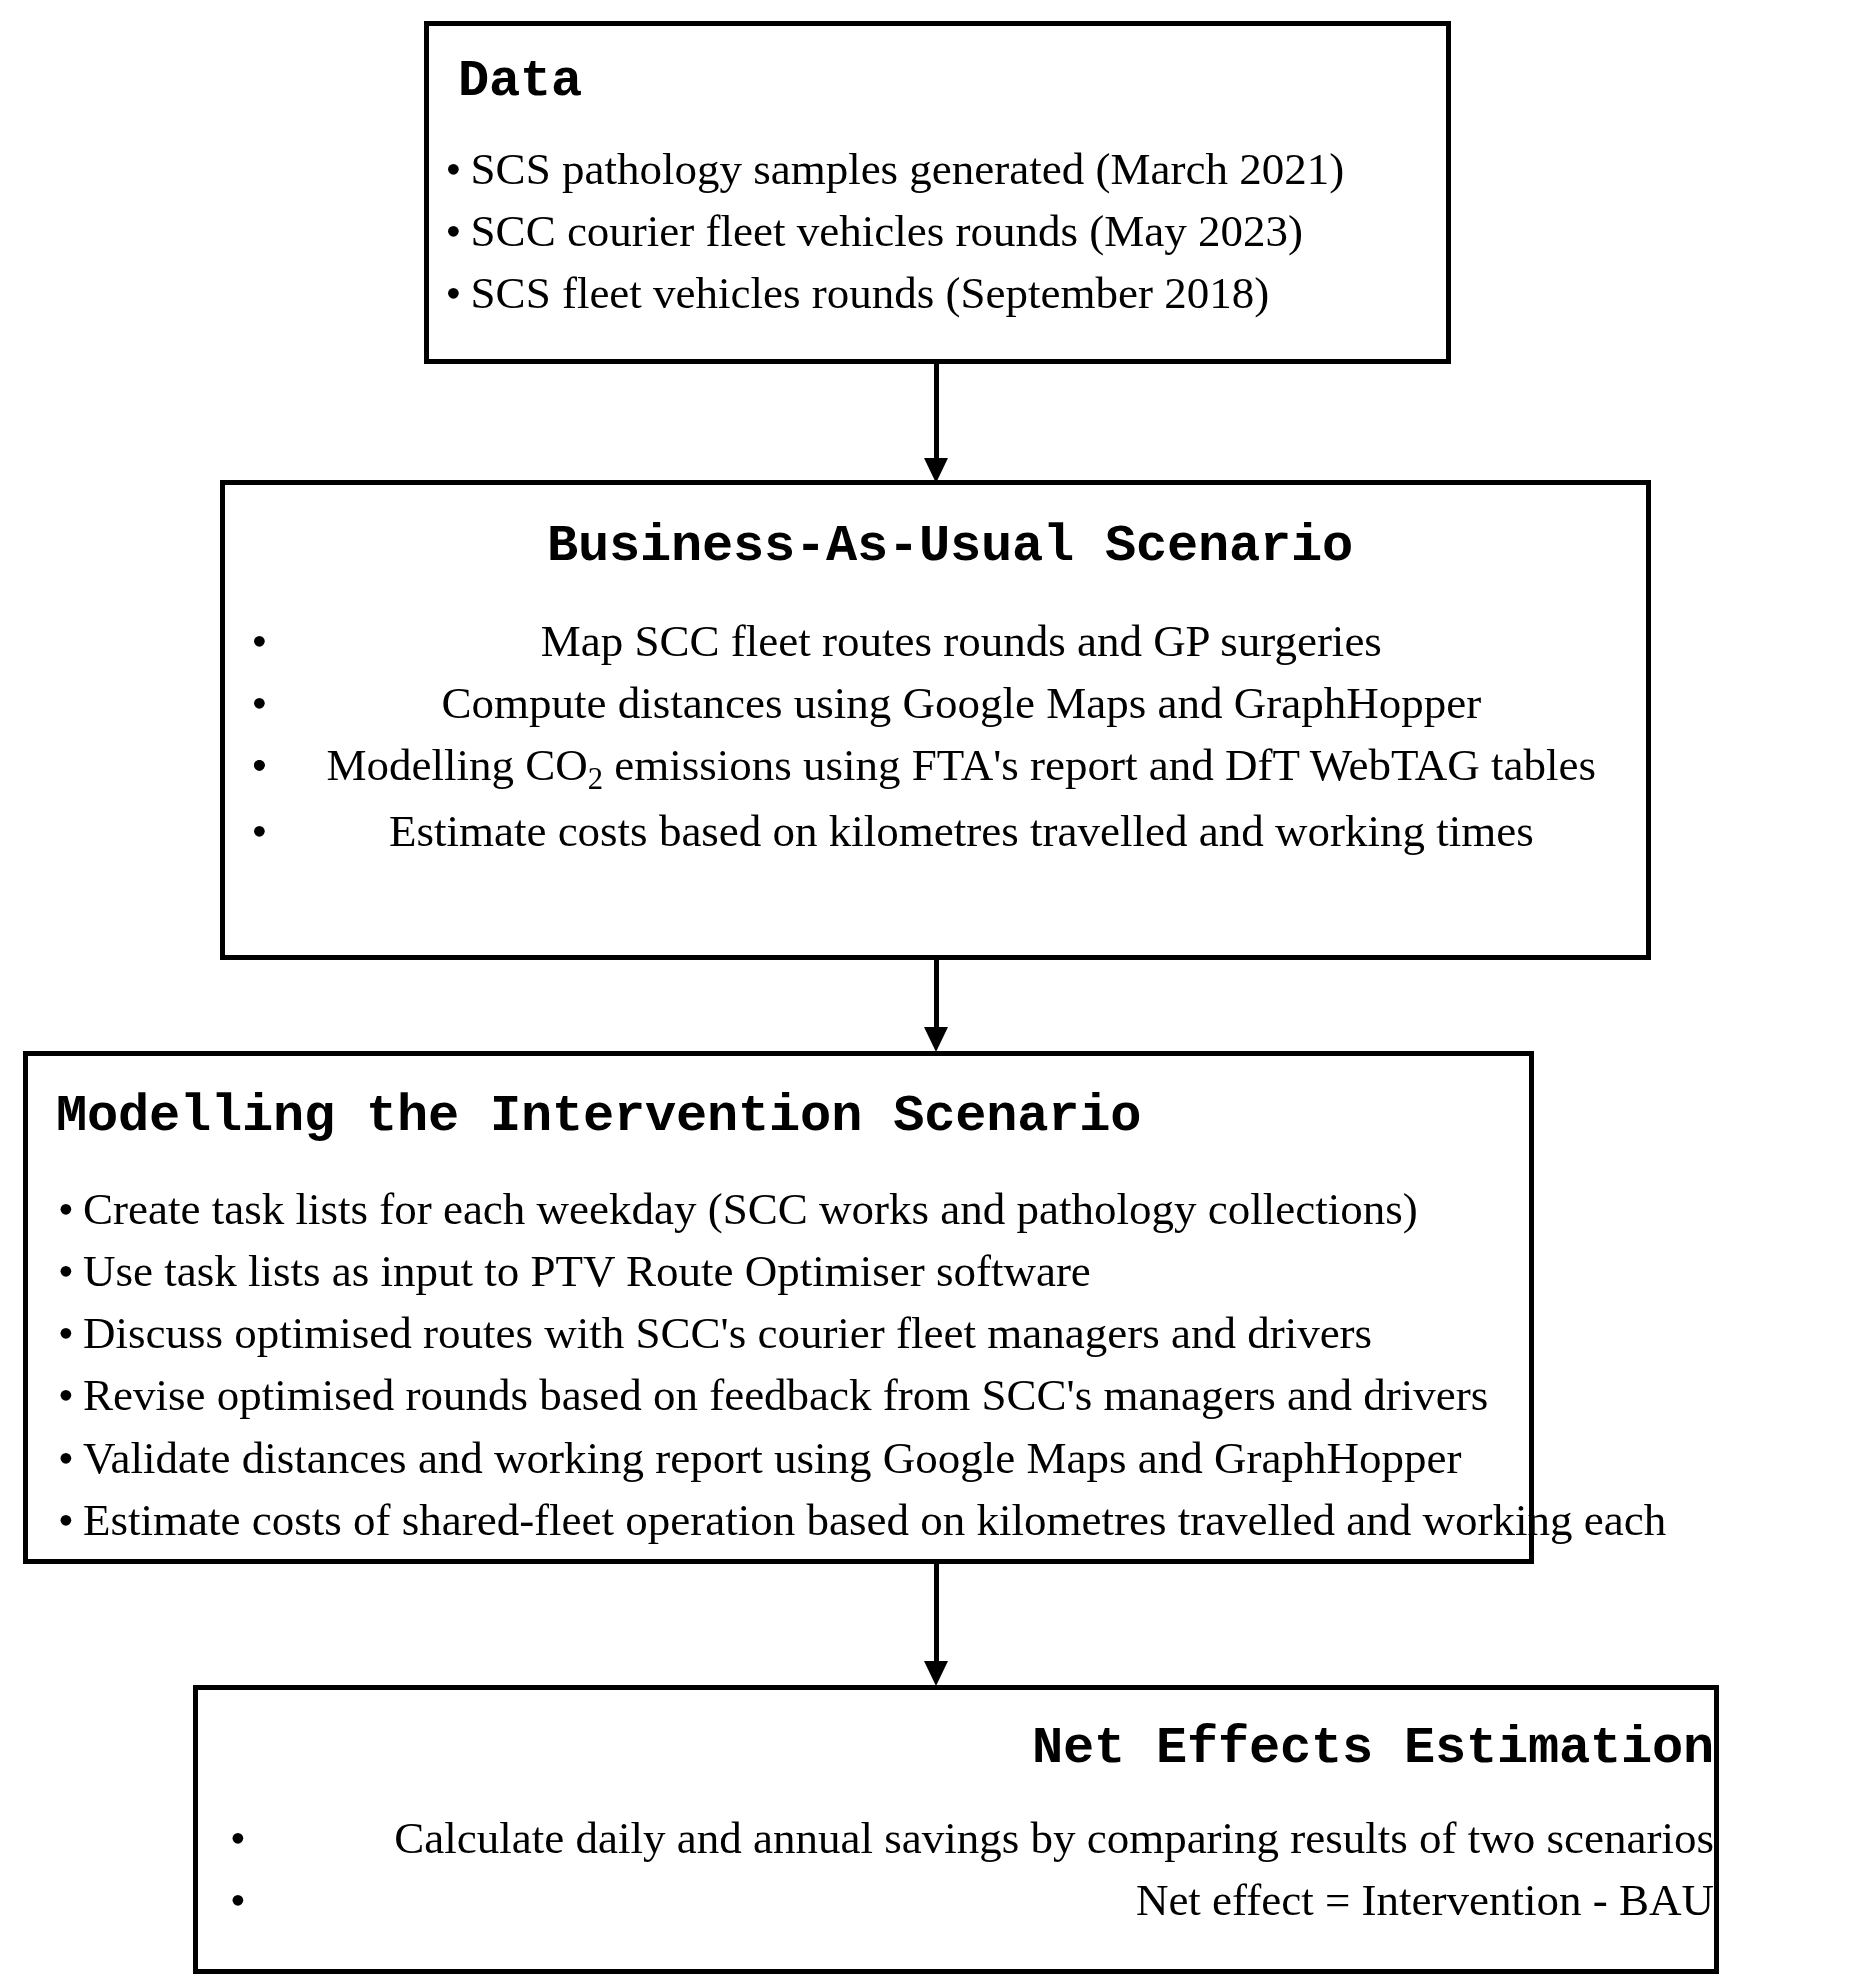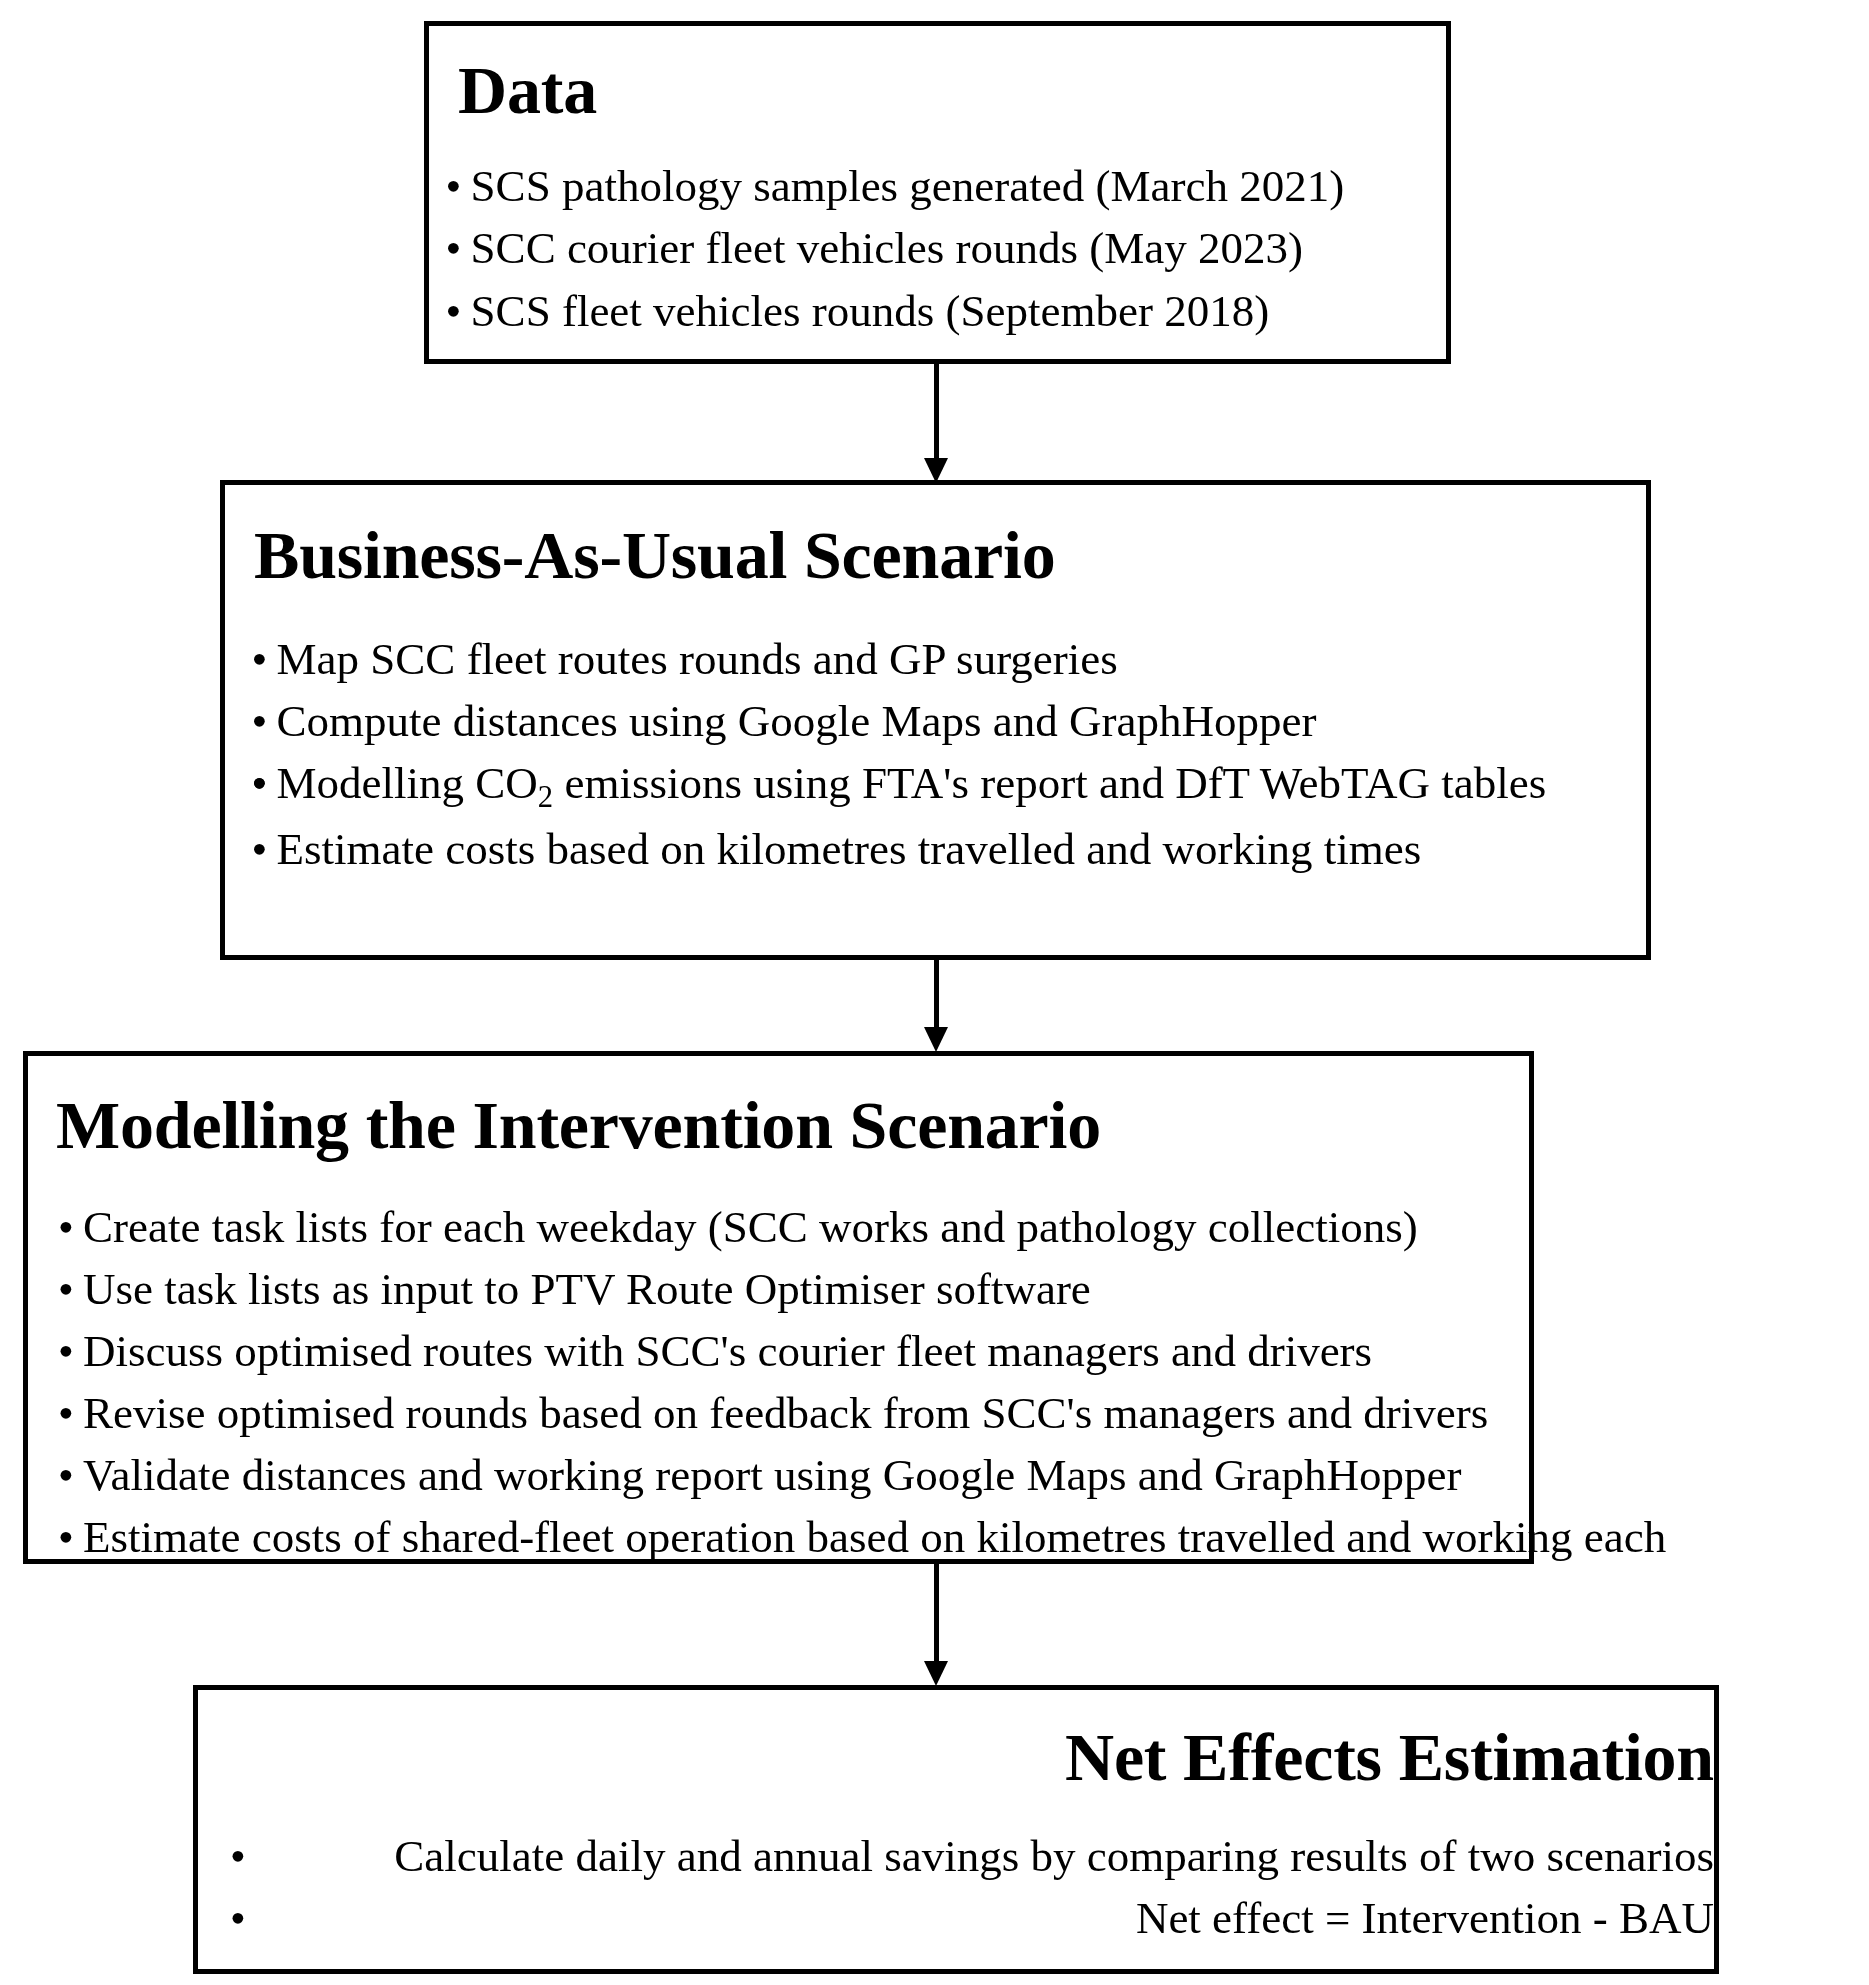--- a/index.html
+++ b/index.html
@@ -17,24 +17,25 @@
     overflow: hidden;
   }
   .node {
     position: absolute;
     box-sizing: border-box;
     border: 5.8px solid #000000;
     background: #ffffff;
   }
   .node-title {
     font-weight: bold;
-    font-size: 68px;
+    font-size: 52px;
     line-height: 1.1;
     letter-spacing: -0.2px;
     white-space: nowrap;
+    font-family: Liberation Mono, monospace;
   }
   .bullets {
     list-style: none;
     margin: 0;
     padding: 0;
   }
   .bullets li {
     position: relative;
     font-size: 45px;
     line-height: 1.38;
@@ -50,21 +51,21 @@
     font-size: 0.68em;
     vertical-align: -0.28em;
   }
 
   
   #box-data { left: 424px; top: 21px; width: 1027px; height: 343px; }
   #box-data .node-title { margin: 26.6px 0 0 29px; }
   #box-data .bullets { margin: 28px 0 0 16.6px; }
 
   
-  #box-bau { left: 220px; top: 480px; width: 1431px; height: 480px; }
+  #box-bau { left: 220px; top: 480px; width: 1431px; height: 480px; text-align: center; }
   #box-bau .node-title { margin: 33px 0 0 29px; }
   #box-bau .bullets { margin: 35px 0 0 26.6px; }
 
   
   #box-model { left: 23px; top: 1051px; width: 1511px; height: 513px; }
   #box-model .node-title { margin: 32px 0 0 28px; }
   #box-model .bullets { margin: 33px 0 0 30px; }
 
   
   #box-net { left: 193px; top: 1685px; width: 1526px; height: 289px; text-align: right; }

